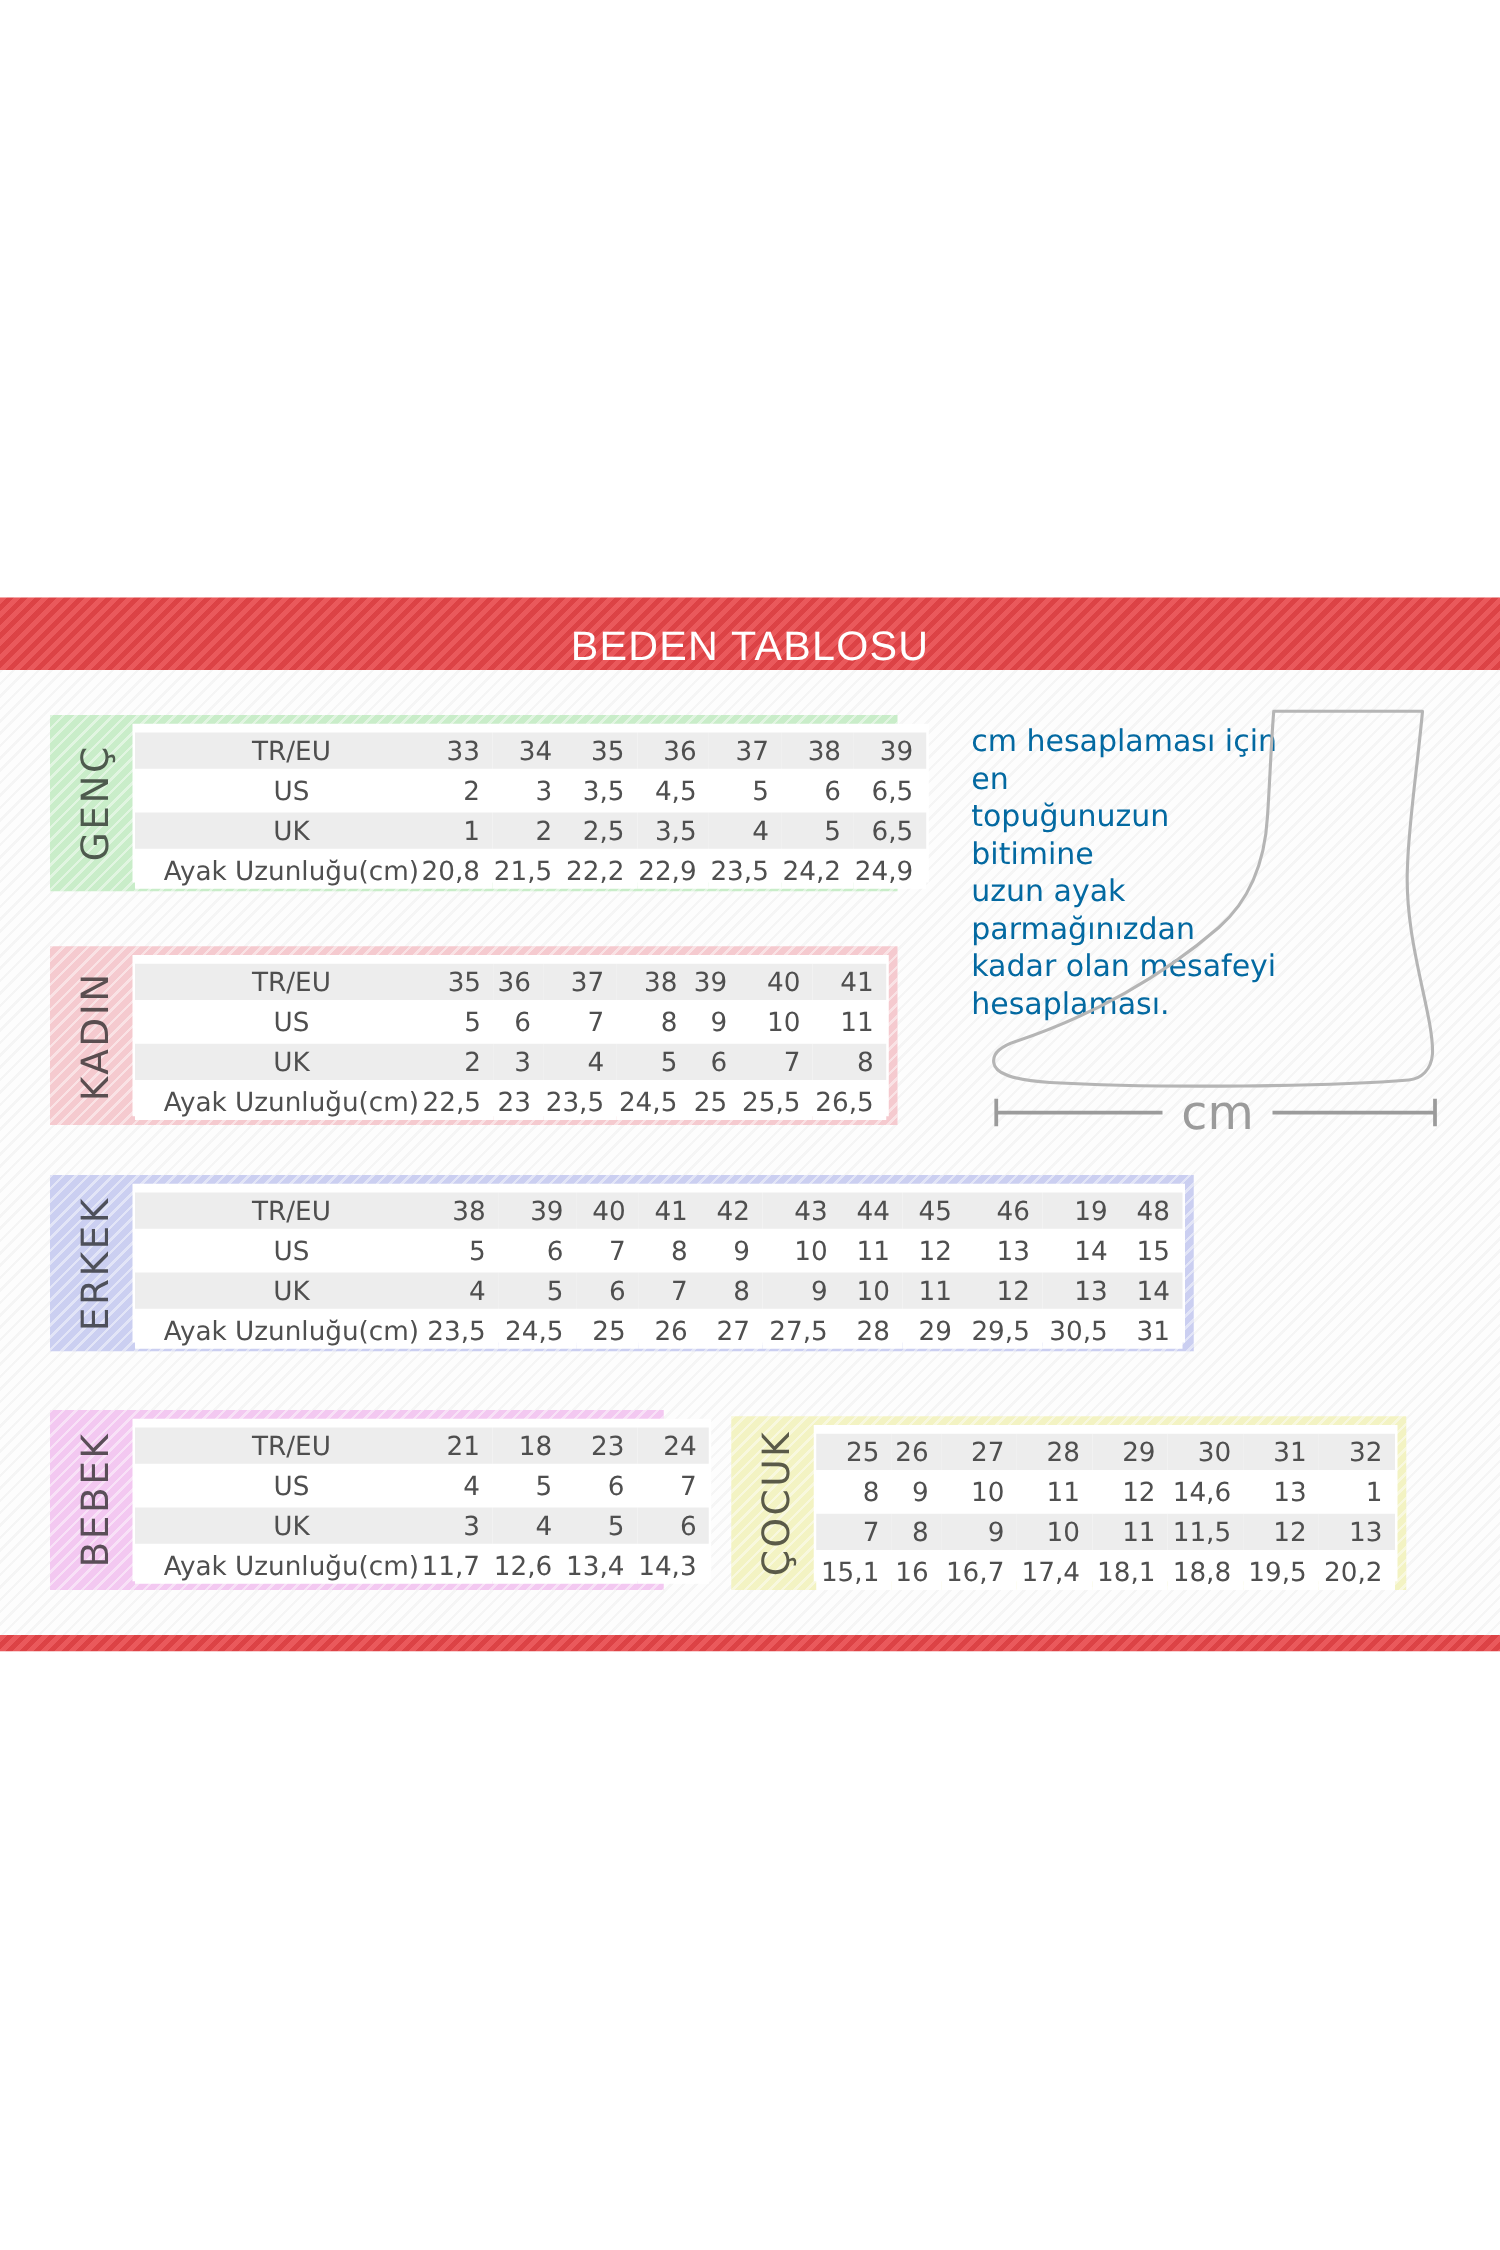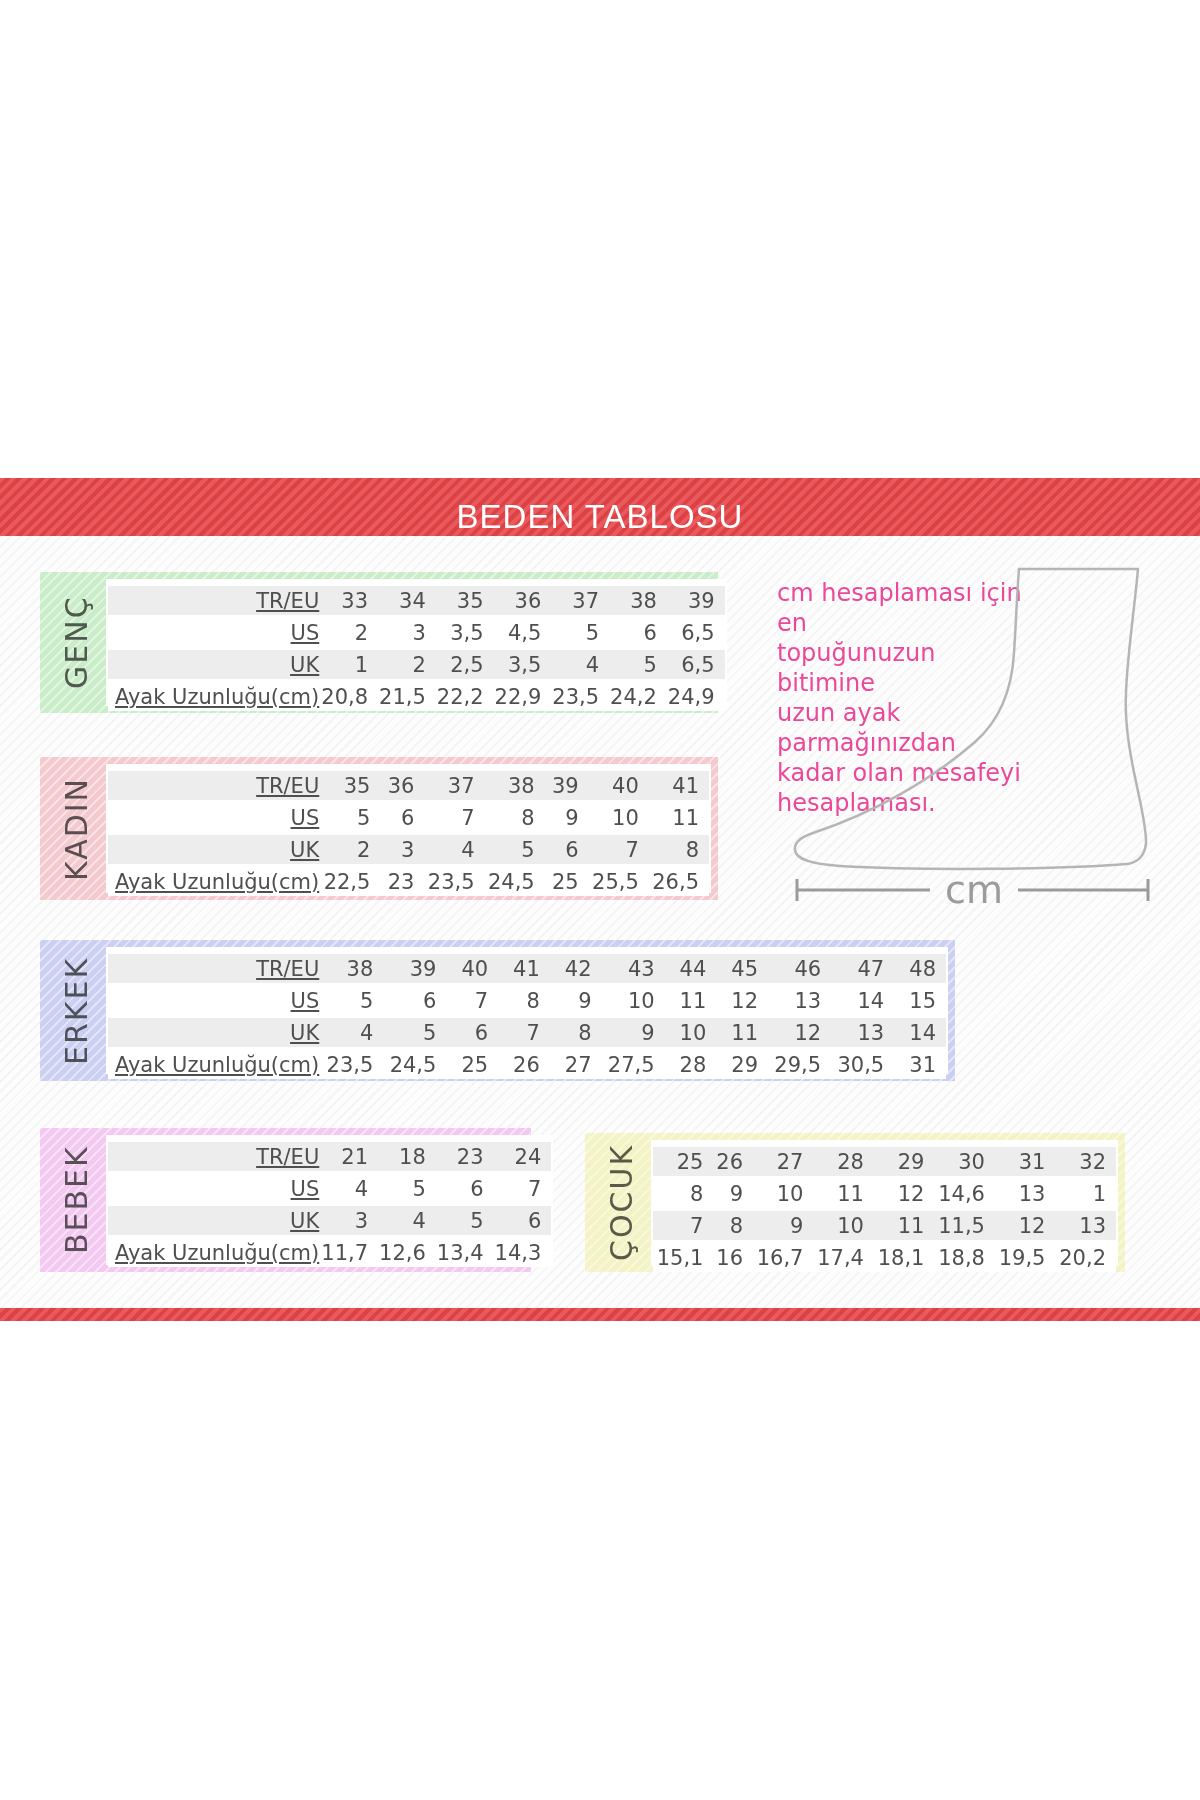--- a/index.html
+++ b/index.html
@@ -43,34 +43,34 @@
   table.size-grid{
     width:100%;border-collapse:separate;border-spacing:0 3px;
     table-layout:auto;
   }
   table.size-grid td{
     height:27px;font-size:21px;color:#4f4f4f;white-space:nowrap;
     font-family:"DejaVu Sans",sans-serif;font-weight:400;
   }
   table.size-grid tr:nth-child(odd) td{background:#ededed;}
   table.size-grid tr:nth-child(even) td{background:#ffffff;}
-  td.rowlabel{text-align:right;padding-left:7px;text-decoration:underline;}
+  td.rowlabel{text-align:center;padding-left:23px;}
   td.val{width:59px;text-align:right;padding-right:10px;}
   .bebek td.val{width:55px;}
   .cocuk td.val{width:auto;}
   
   .genc {left:40px;top:572px;width:678px;height:141px;}
   .kadin{left:40px;top:757px;width:678px;height:143px;}
   .erkek{left:40px;top:940px;width:915px;height:141px;}
   .bebek{left:40px;top:1128px;width:491px;height:144px;}
   .cocuk{left:585px;top:1133px;width:540px;height:139px;}
   
   .instructions{
     position:absolute;left:777px;top:578px;width:260px;
-    color:#ec4899;font-size:24px;line-height:30px;
+    color:#0369a1;font-size:24px;line-height:30px;
     font-family:"DejaVu Sans",sans-serif;
   }
   .foot-svg{position:absolute;left:778px;top:553px;}
   .foot-svg text{
     font-family:"DejaVu Sans",sans-serif;font-size:38px;fill:#9b9b9b;
   }
 </style>
 </head>
 <body>
 
@@ -191,21 +191,21 @@
               <td class="rowlabel">TR/EU</td>
               <td class="val">38</td>
               <td class="val">39</td>
               <td class="val">40</td>
               <td class="val">41</td>
               <td class="val">42</td>
               <td class="val">43</td>
               <td class="val">44</td>
               <td class="val">45</td>
               <td class="val">46</td>
-              <td class="val">47</td>
+              <td class="val">19</td>
               <td class="val">48</td>
             </tr>
             <tr>
               <td class="rowlabel">US</td>
               <td class="val">5</td>
               <td class="val">6</td>
               <td class="val">7</td>
               <td class="val">8</td>
               <td class="val">9</td>
               <td class="val">10</td>

